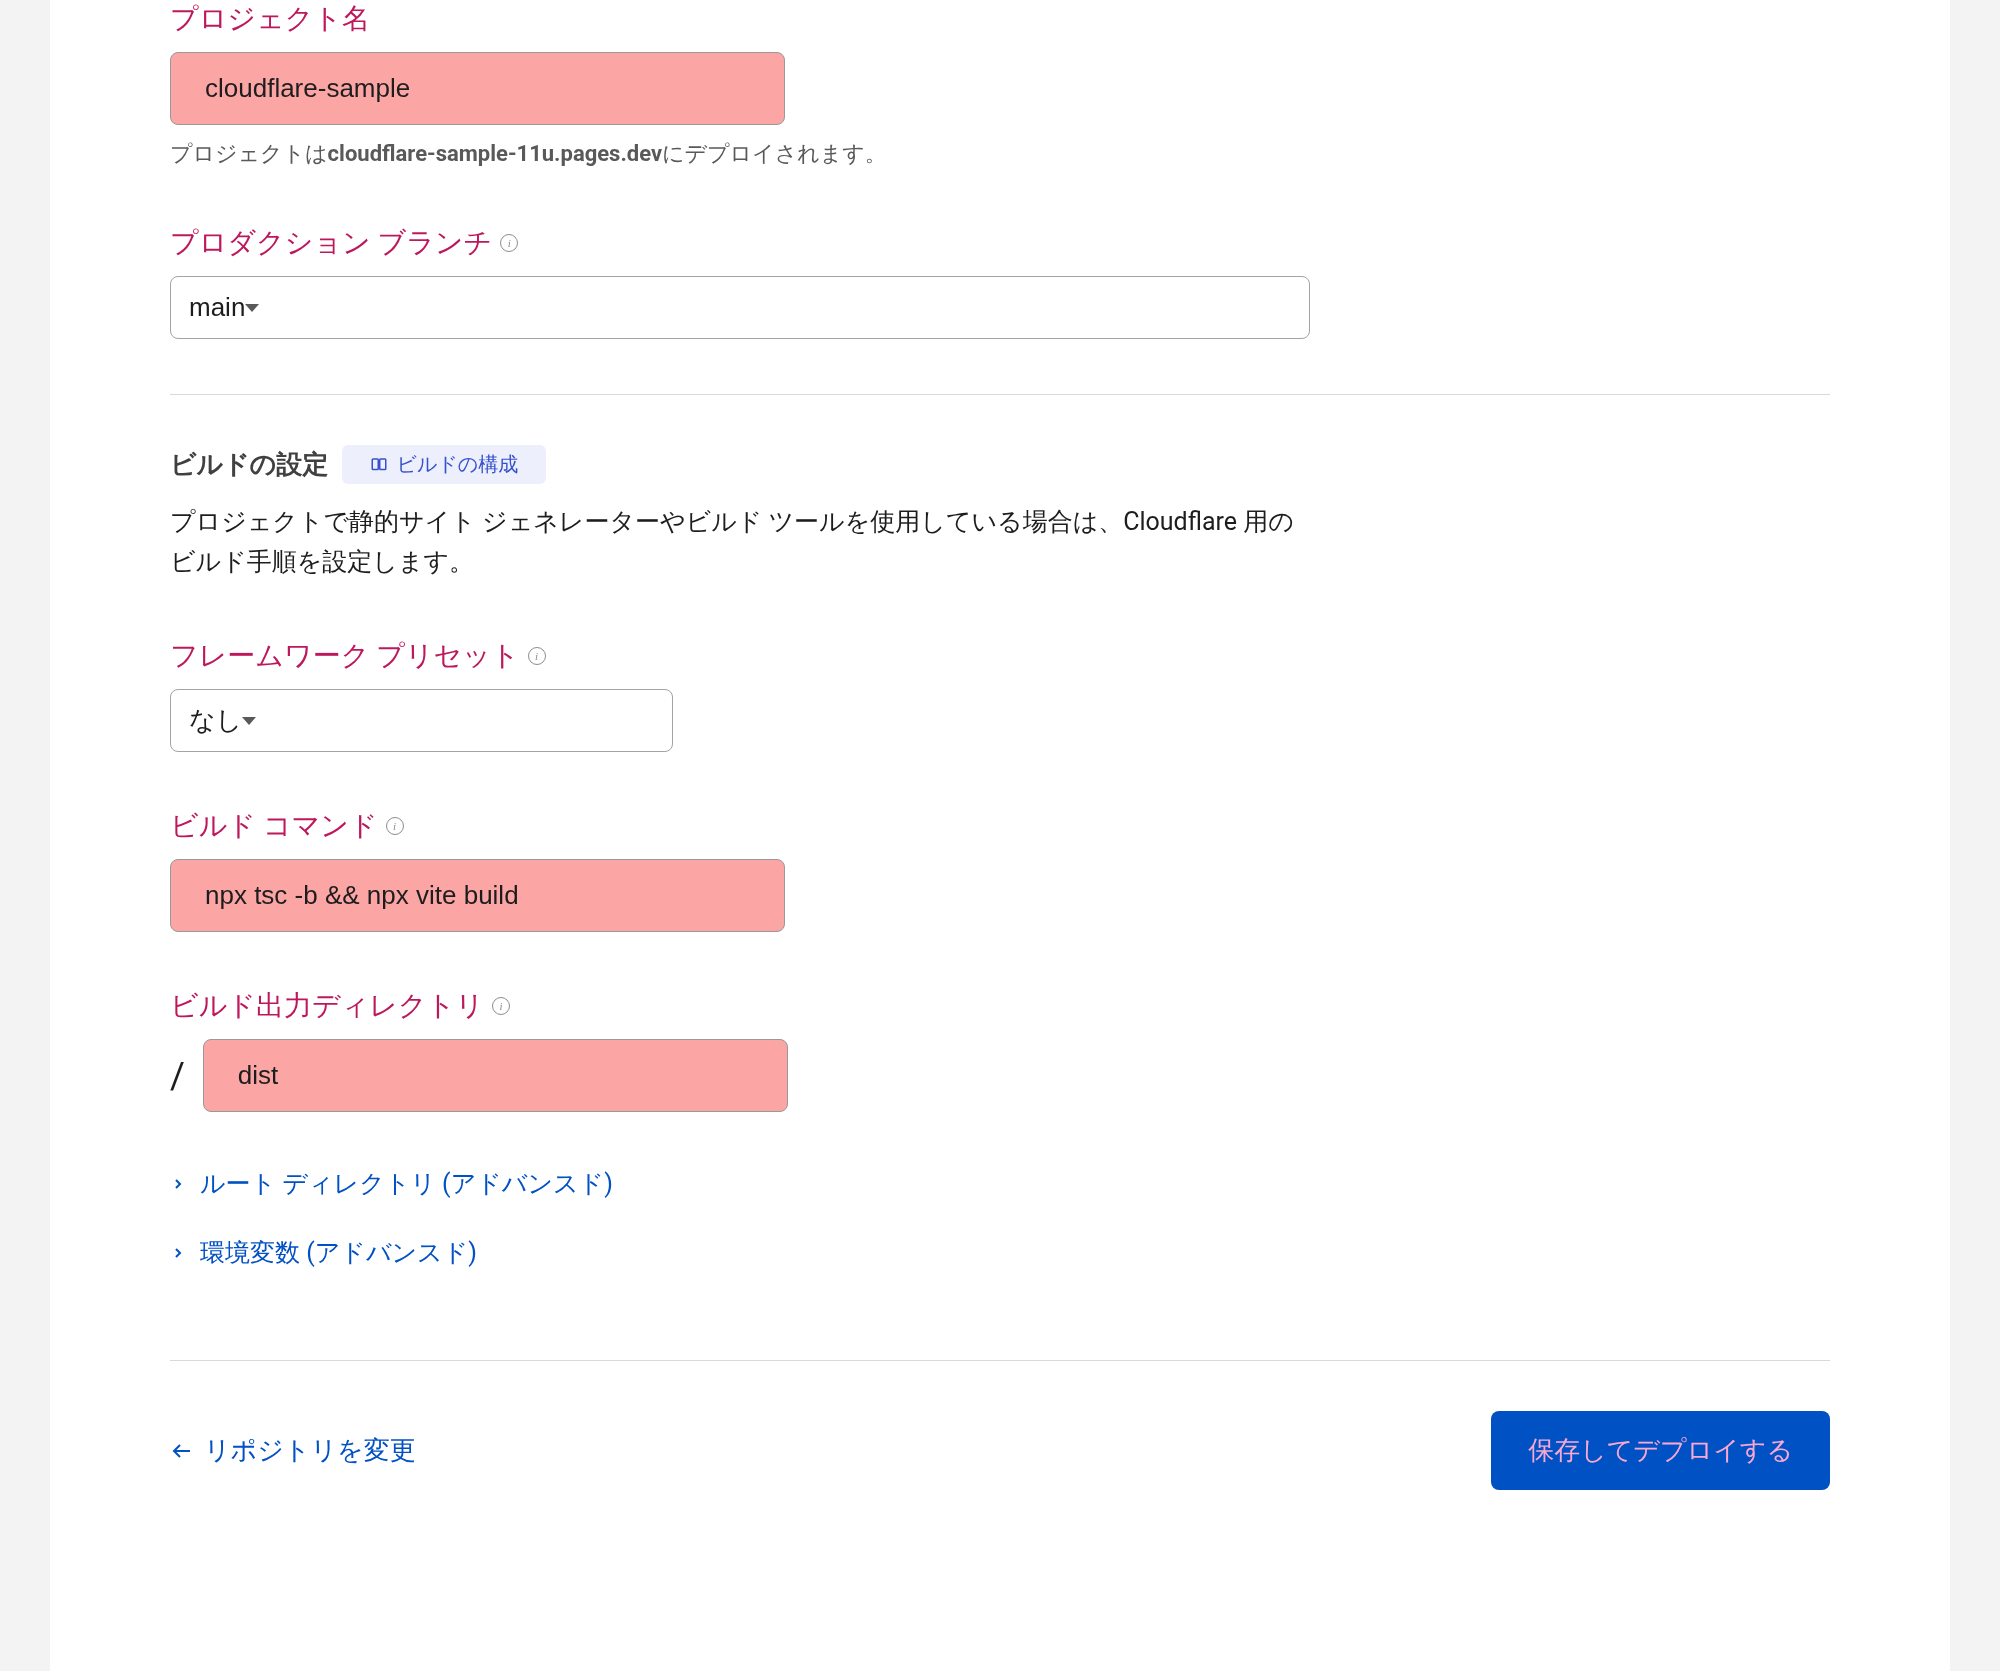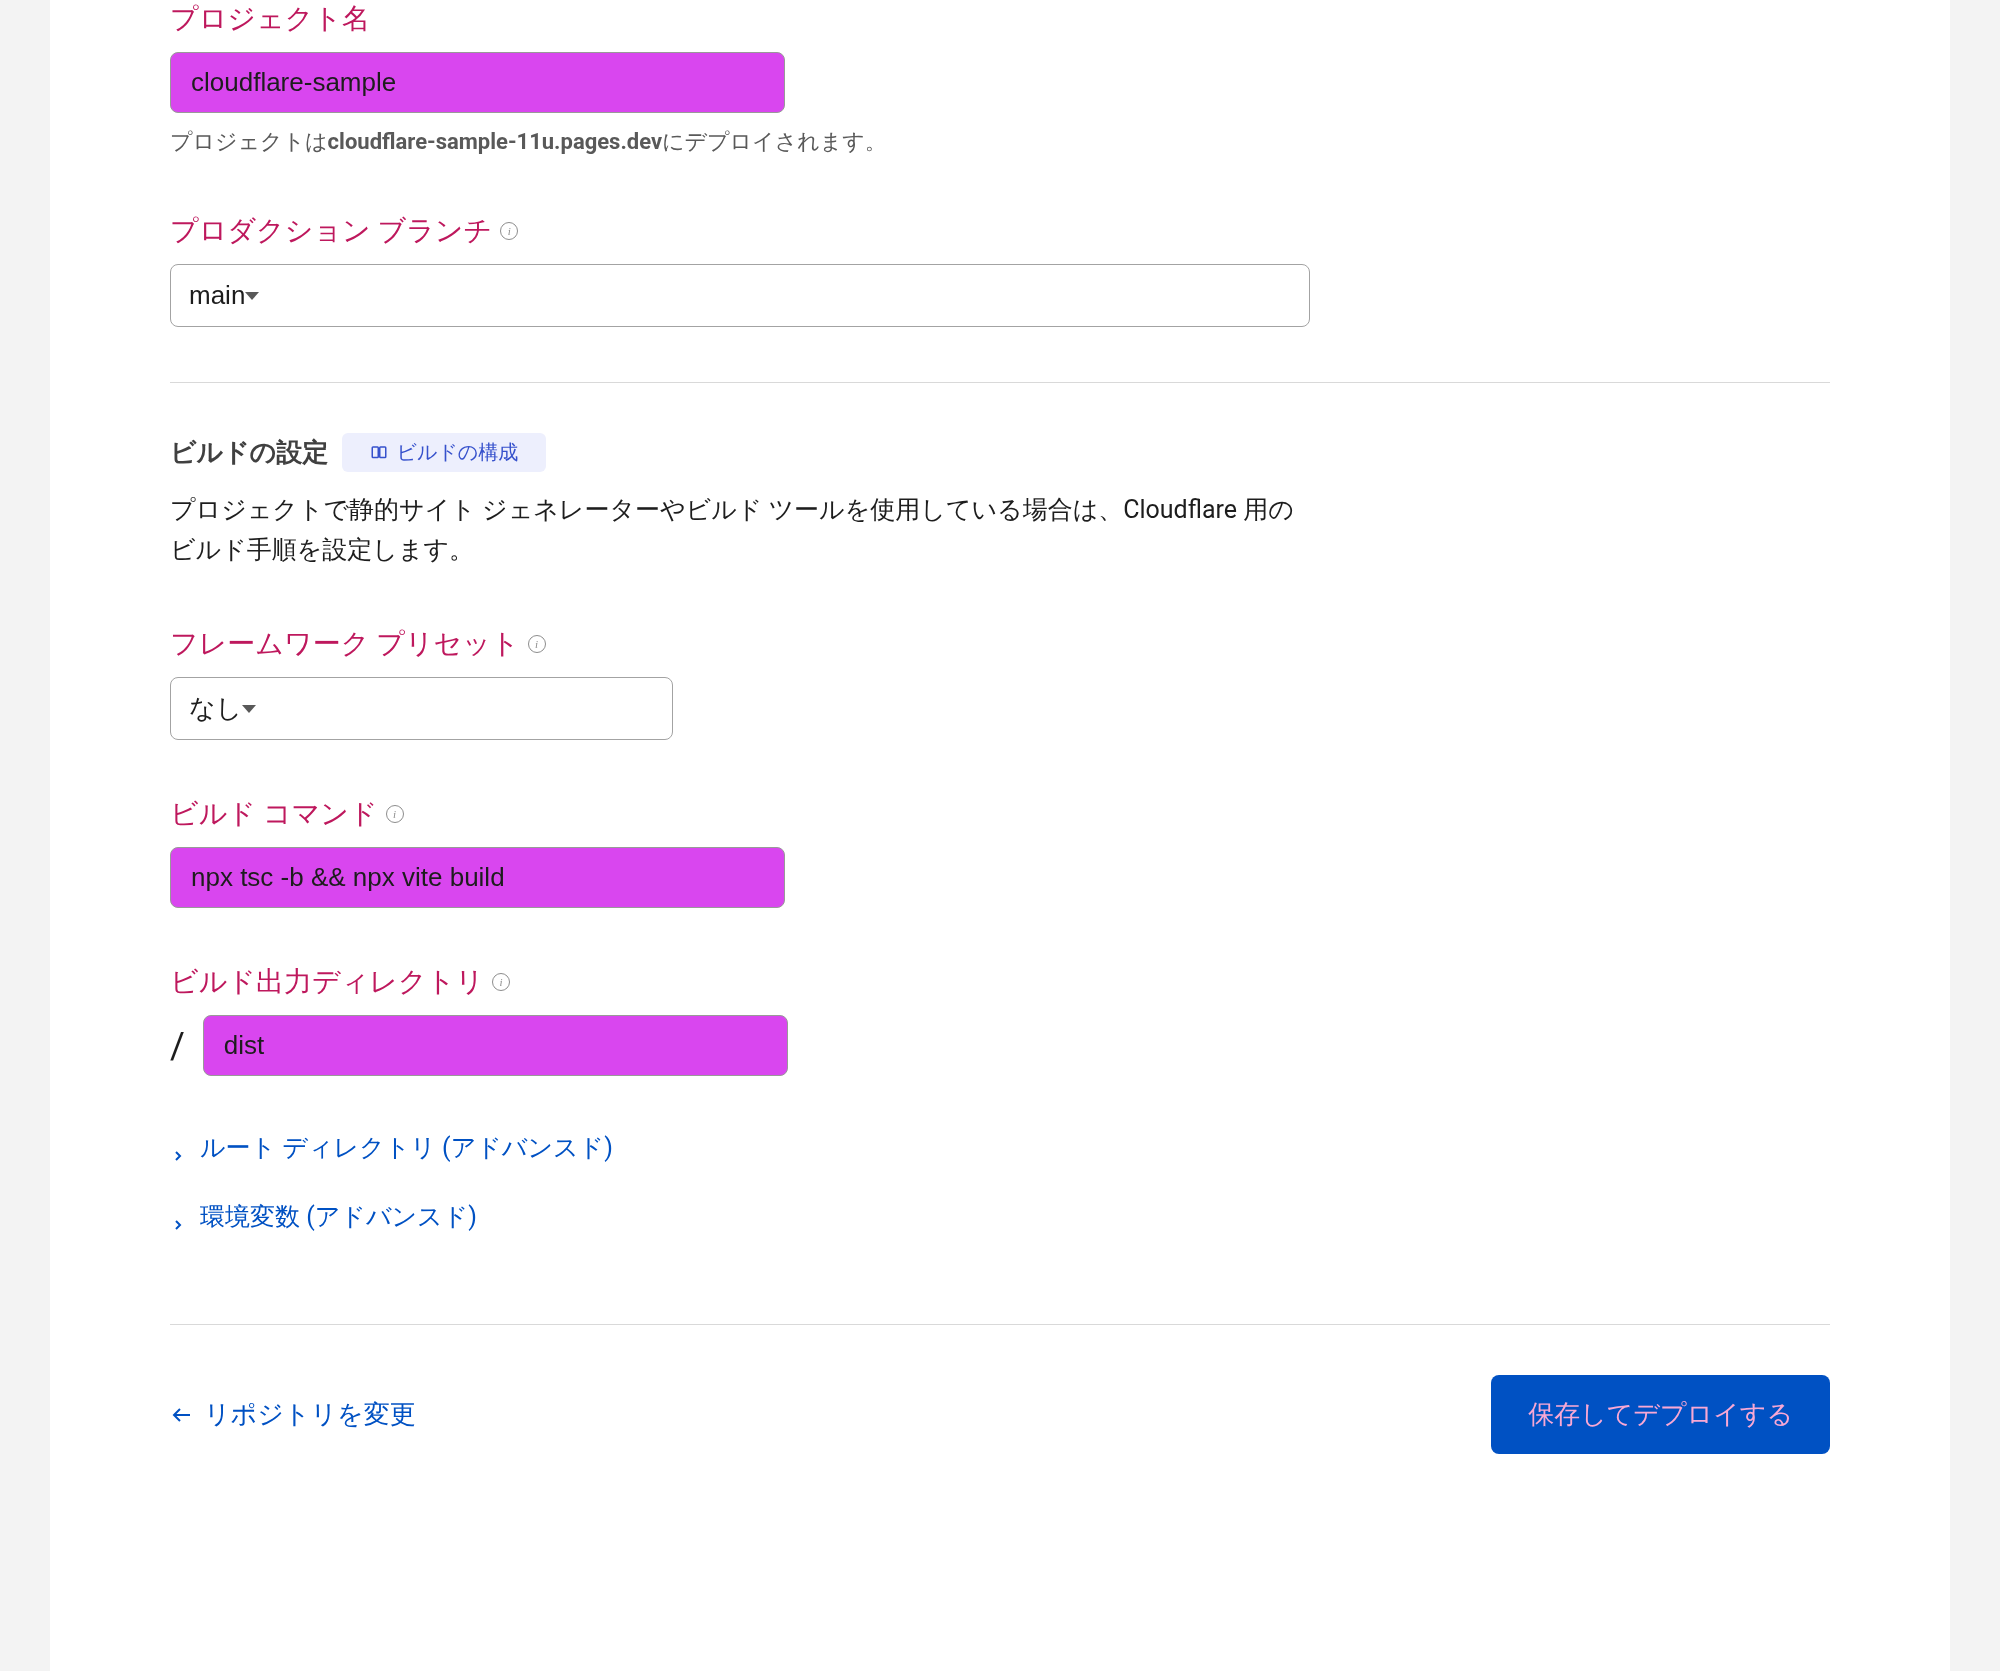--- a/index.html
+++ b/index.html
@@ -43,26 +43,26 @@
       align-items: center;
       justify-content: center;
       font-size: 11px;
       font-family: serif;
       font-style: italic;
       color: #8d8d8d;
       line-height: 1;
     }
     .text-input {
       width: 615px;
-      height: 61px;
-      padding: 0 20px;
+      height: 73px;
+      padding: 0 34px;
       font-size: 26px;
       border: 1px solid #999;
       border-radius: 8px;
-      background: #d946ef;
+      background: #fca5a5;
       color: #1d1d1d;
     }
     .help-text {
       font-size: 22px;
       color: #595959;
       margin-top: 14px;
     }
     .help-text strong {
       font-weight: 700;
     }
@@ -145,21 +145,21 @@
     .slash {
       font-size: 36px;
       color: #1d1d1d;
       font-weight: 400;
     }
     .slash-row .text-input {
       width: 585px;
     }
     .expand-link {
       display: inline-flex;
-      align-items: flex-end;
+      align-items: center;
       gap: 14px;
       color: #0051c3;
       font-size: 25px;
       cursor: pointer;
       margin-bottom: 36px;
     }
     .expand-link svg {
       width: 16px;
       height: 16px;
       stroke: #0051c3;

